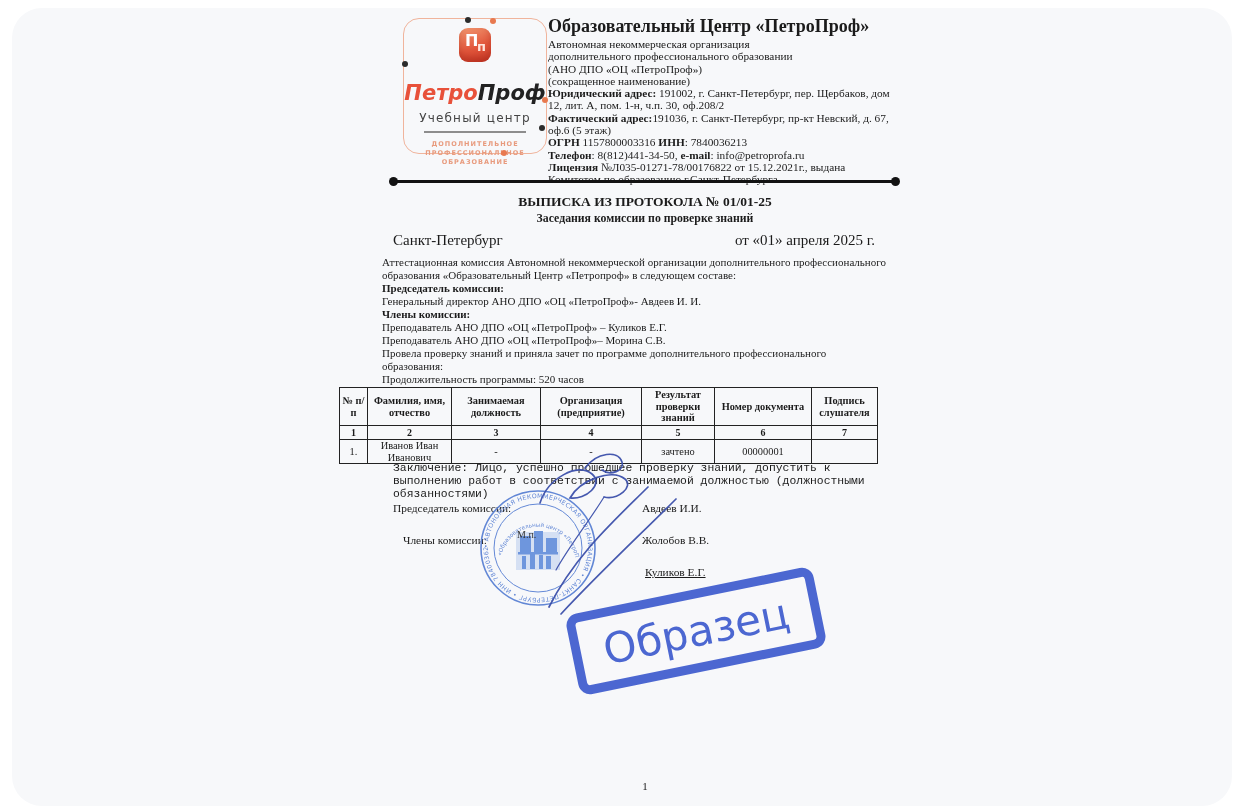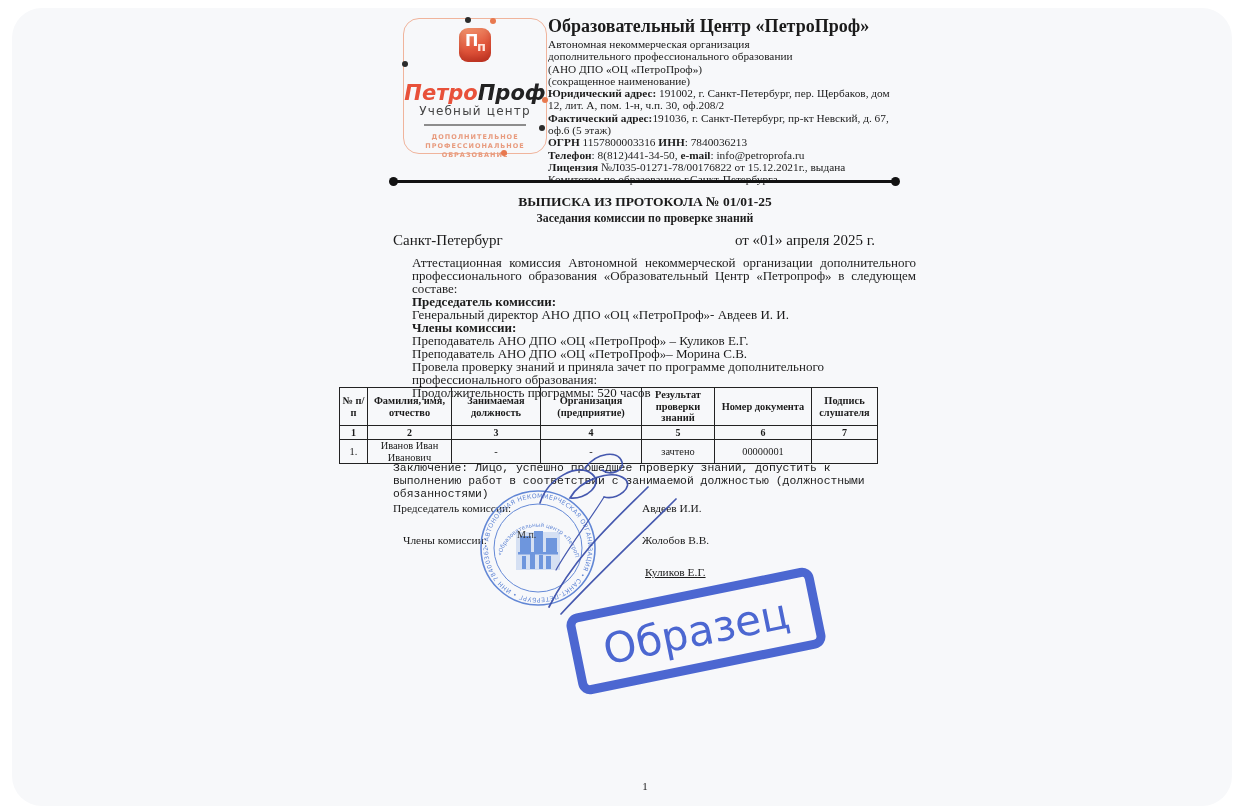--- a/index.html
+++ b/index.html
@@ -27,42 +27,42 @@
   .logo-icon{
     display:inline-block;margin-top:9px;width:32px;height:34px;border-radius:9px;
     background:linear-gradient(160deg,#f29a72 0%,#e2573c 55%,#cf3d2b 100%);
     box-shadow:inset 0 -5px 7px rgba(140,20,10,.35);
     position:relative;
   }
   .logo-icon .l1{position:absolute;left:6px;top:3px;font-family:"DejaVu Sans",sans-serif;font-weight:bold;font-size:16px;color:#fff;}
   .logo-icon .l2{position:absolute;left:18px;top:11px;font-family:"DejaVu Sans",sans-serif;font-weight:bold;font-size:13px;color:#ffe3da;}
   .logo-name{margin-top:16px;font-family:"DejaVu Sans",sans-serif;font-weight:bold;font-size:21px;line-height:22px;color:#222;font-style:italic;}
   .logo-name .accent{color:#e8513a;}
-  .logo-sub{margin-top:0;font-family:"DejaVu Sans",sans-serif;font-size:12px;color:#444;letter-spacing:1.2px;}
+  .logo-sub{margin-top:7px;font-family:"DejaVu Sans",sans-serif;font-size:12px;color:#444;letter-spacing:1.2px;}
   .logo-line{margin:6px auto 0;width:102px;border-top:2px solid #8d8d8d;}
   .logo-tag{margin-top:7px;font-family:"DejaVu Sans",sans-serif;font-size:6.5px;font-weight:bold;color:#e89b7e;letter-spacing:1px;line-height:9px;}
 
   
   .org-info{left:536px;top:8px;width:352px;text-align:left;font-size:11.3px;line-height:12.3px;}
   .org-title{font-size:18px;line-height:20px;font-weight:bold;margin-bottom:2px;}
   .b{font-weight:bold;}
 
   .divider{left:380px;top:172px;width:505px;height:3px;background:#121212;}
   .divider::before,.divider::after{
     content:"";position:absolute;top:-3px;width:9px;height:9px;border-radius:50%;background:#121212;
   }
   .divider::before{left:-3px;}
   .divider::after{right:-3px;}
 
   
   .doc-title{left:381px;top:186px;width:504px;text-align:center;font-weight:bold;font-size:13.5px;}
   .doc-sub{left:381px;top:203px;width:504px;text-align:center;font-weight:bold;font-size:11.8px;}
   .city-date{left:381px;top:224px;width:504px;font-size:15px;}
   .city-date .date{position:absolute;right:22px;top:0;}
-  .intro{left:400px;top:248px;width:504px;font-size:13px;line-height:13px;}
+  .intro{left:370px;top:248px;width:504px;font-size:11px;line-height:13px;}
   .intro p{margin:0;}
   .intro .just{text-align:justify;}
   .duration{margin-top:11px;}
 
   table.results{
     left:327px;top:379px;width:538px;
     border-collapse:collapse;table-layout:fixed;
     font-size:10.4px;line-height:11.5px;text-align:center;
   }
   table.results th,table.results td{border:1px solid #222;padding:0 2px;vertical-align:middle;overflow:hidden;}

